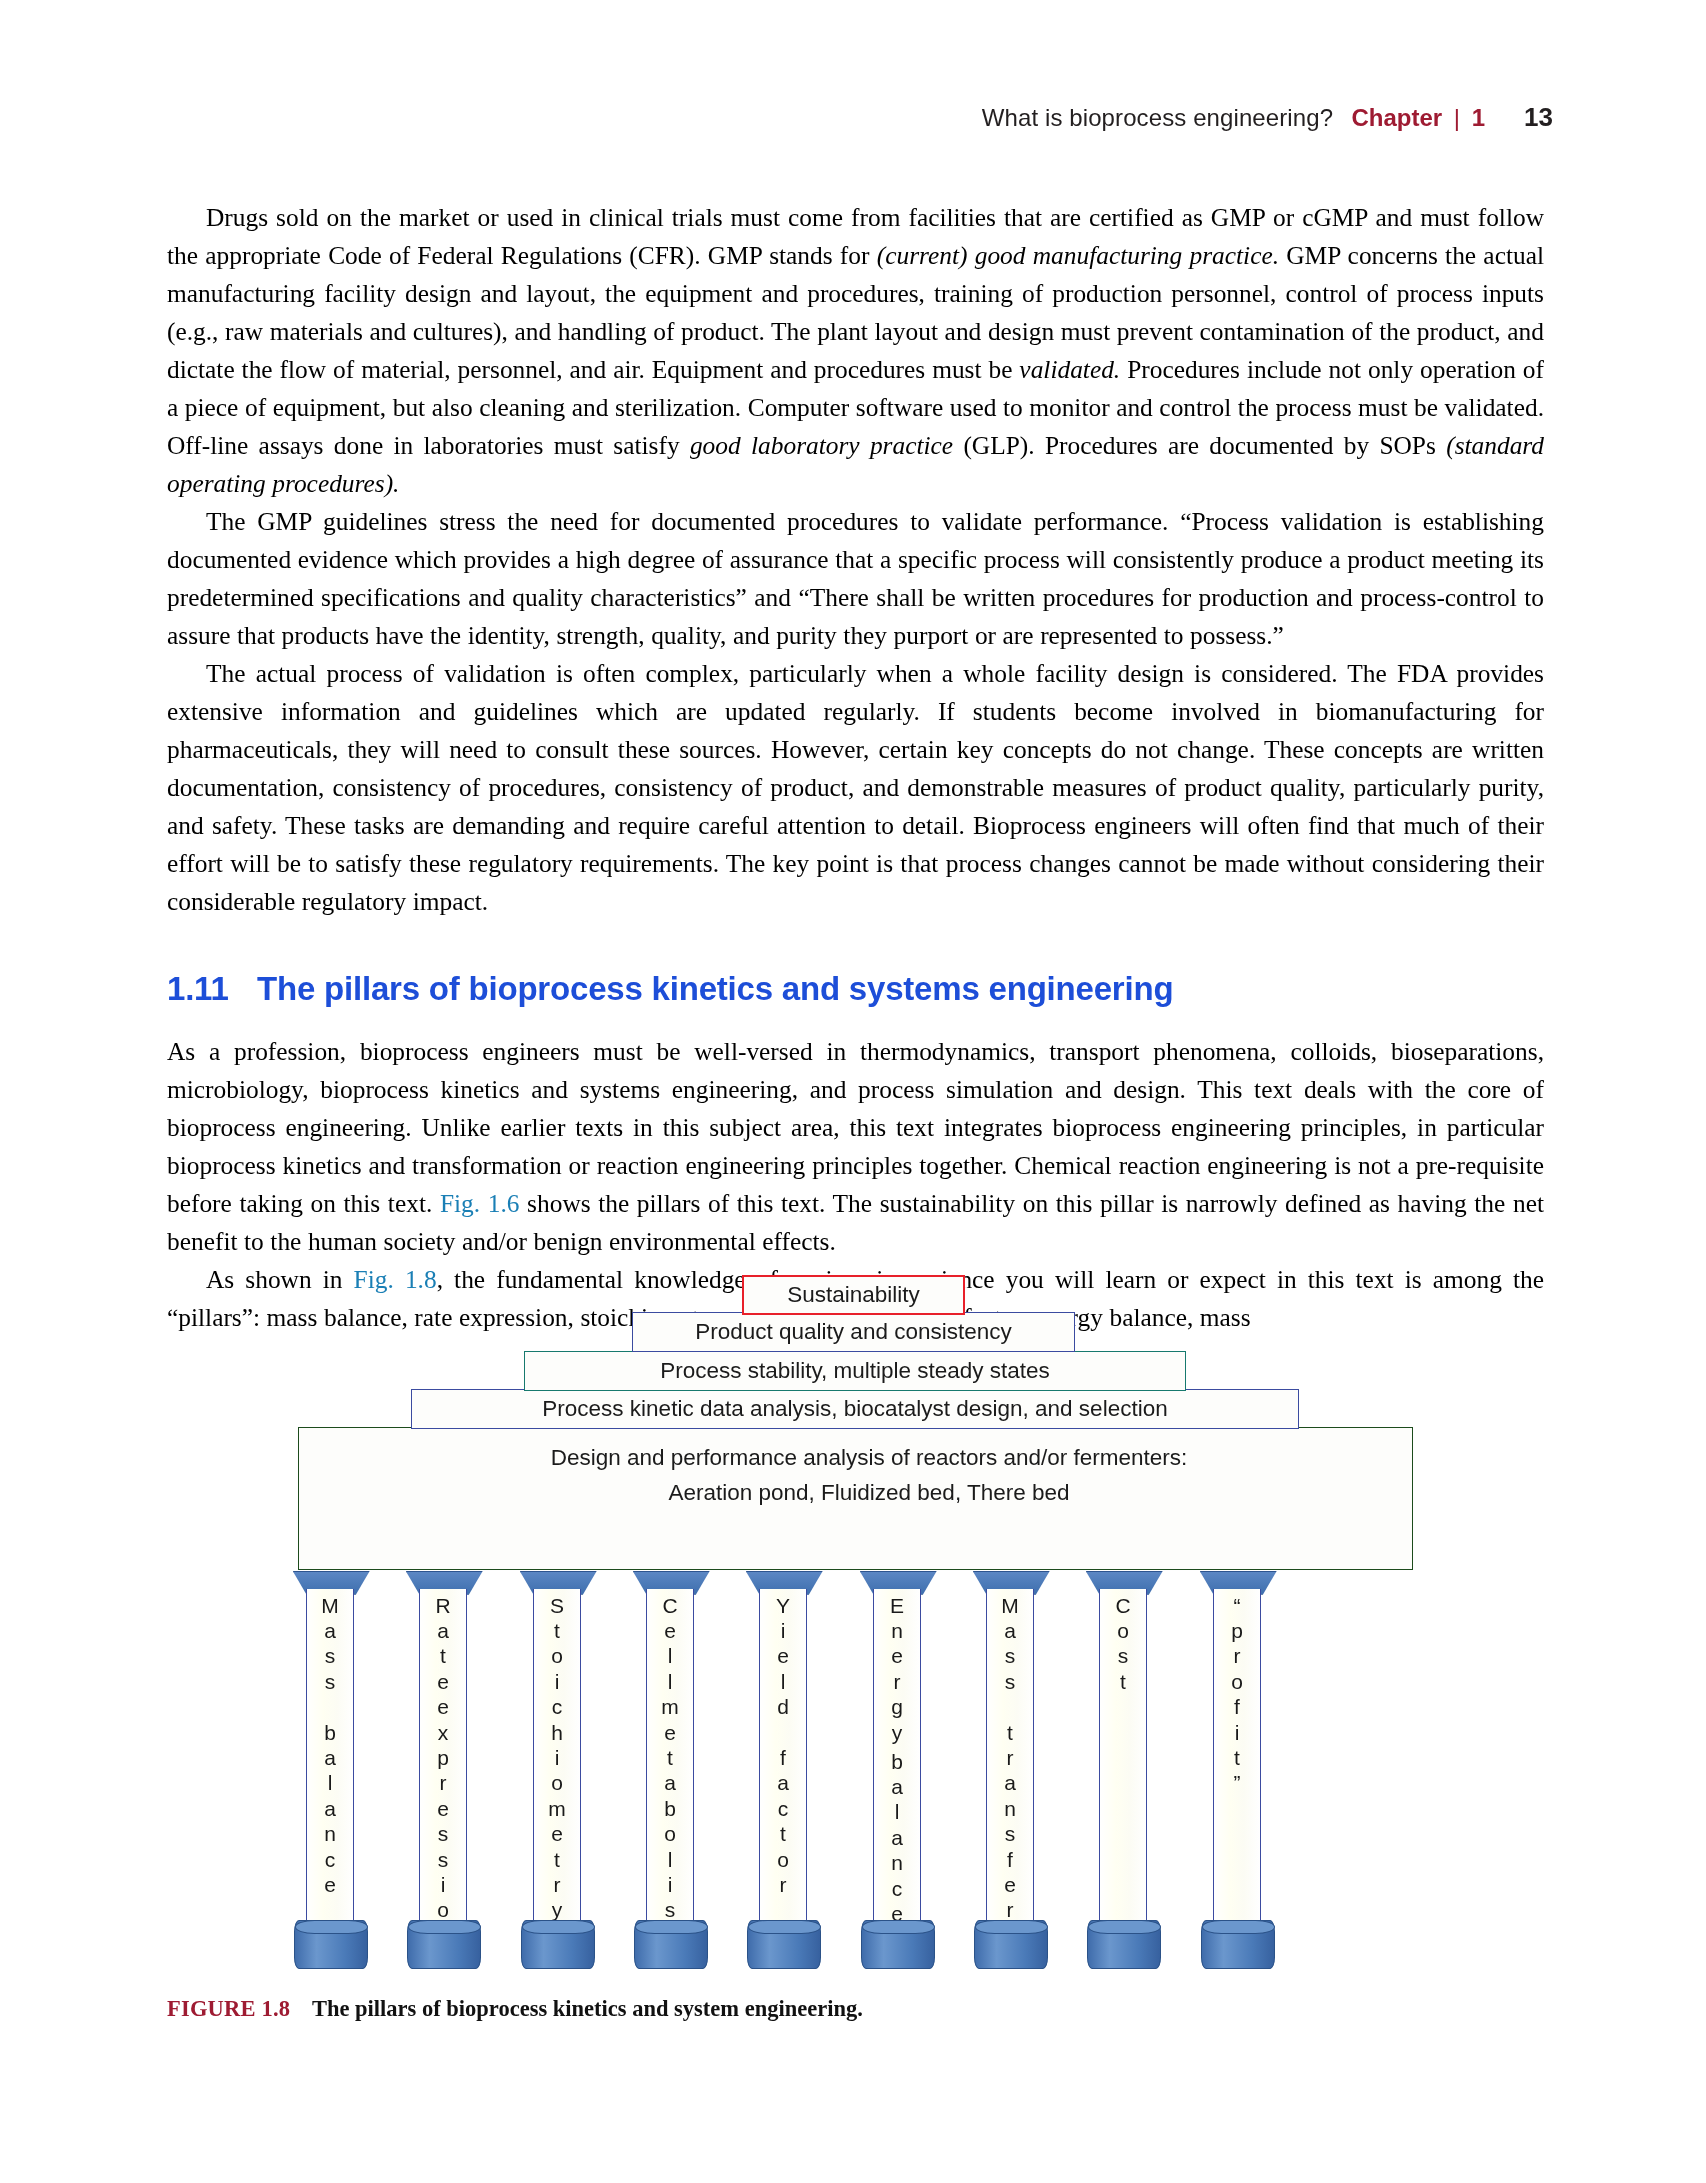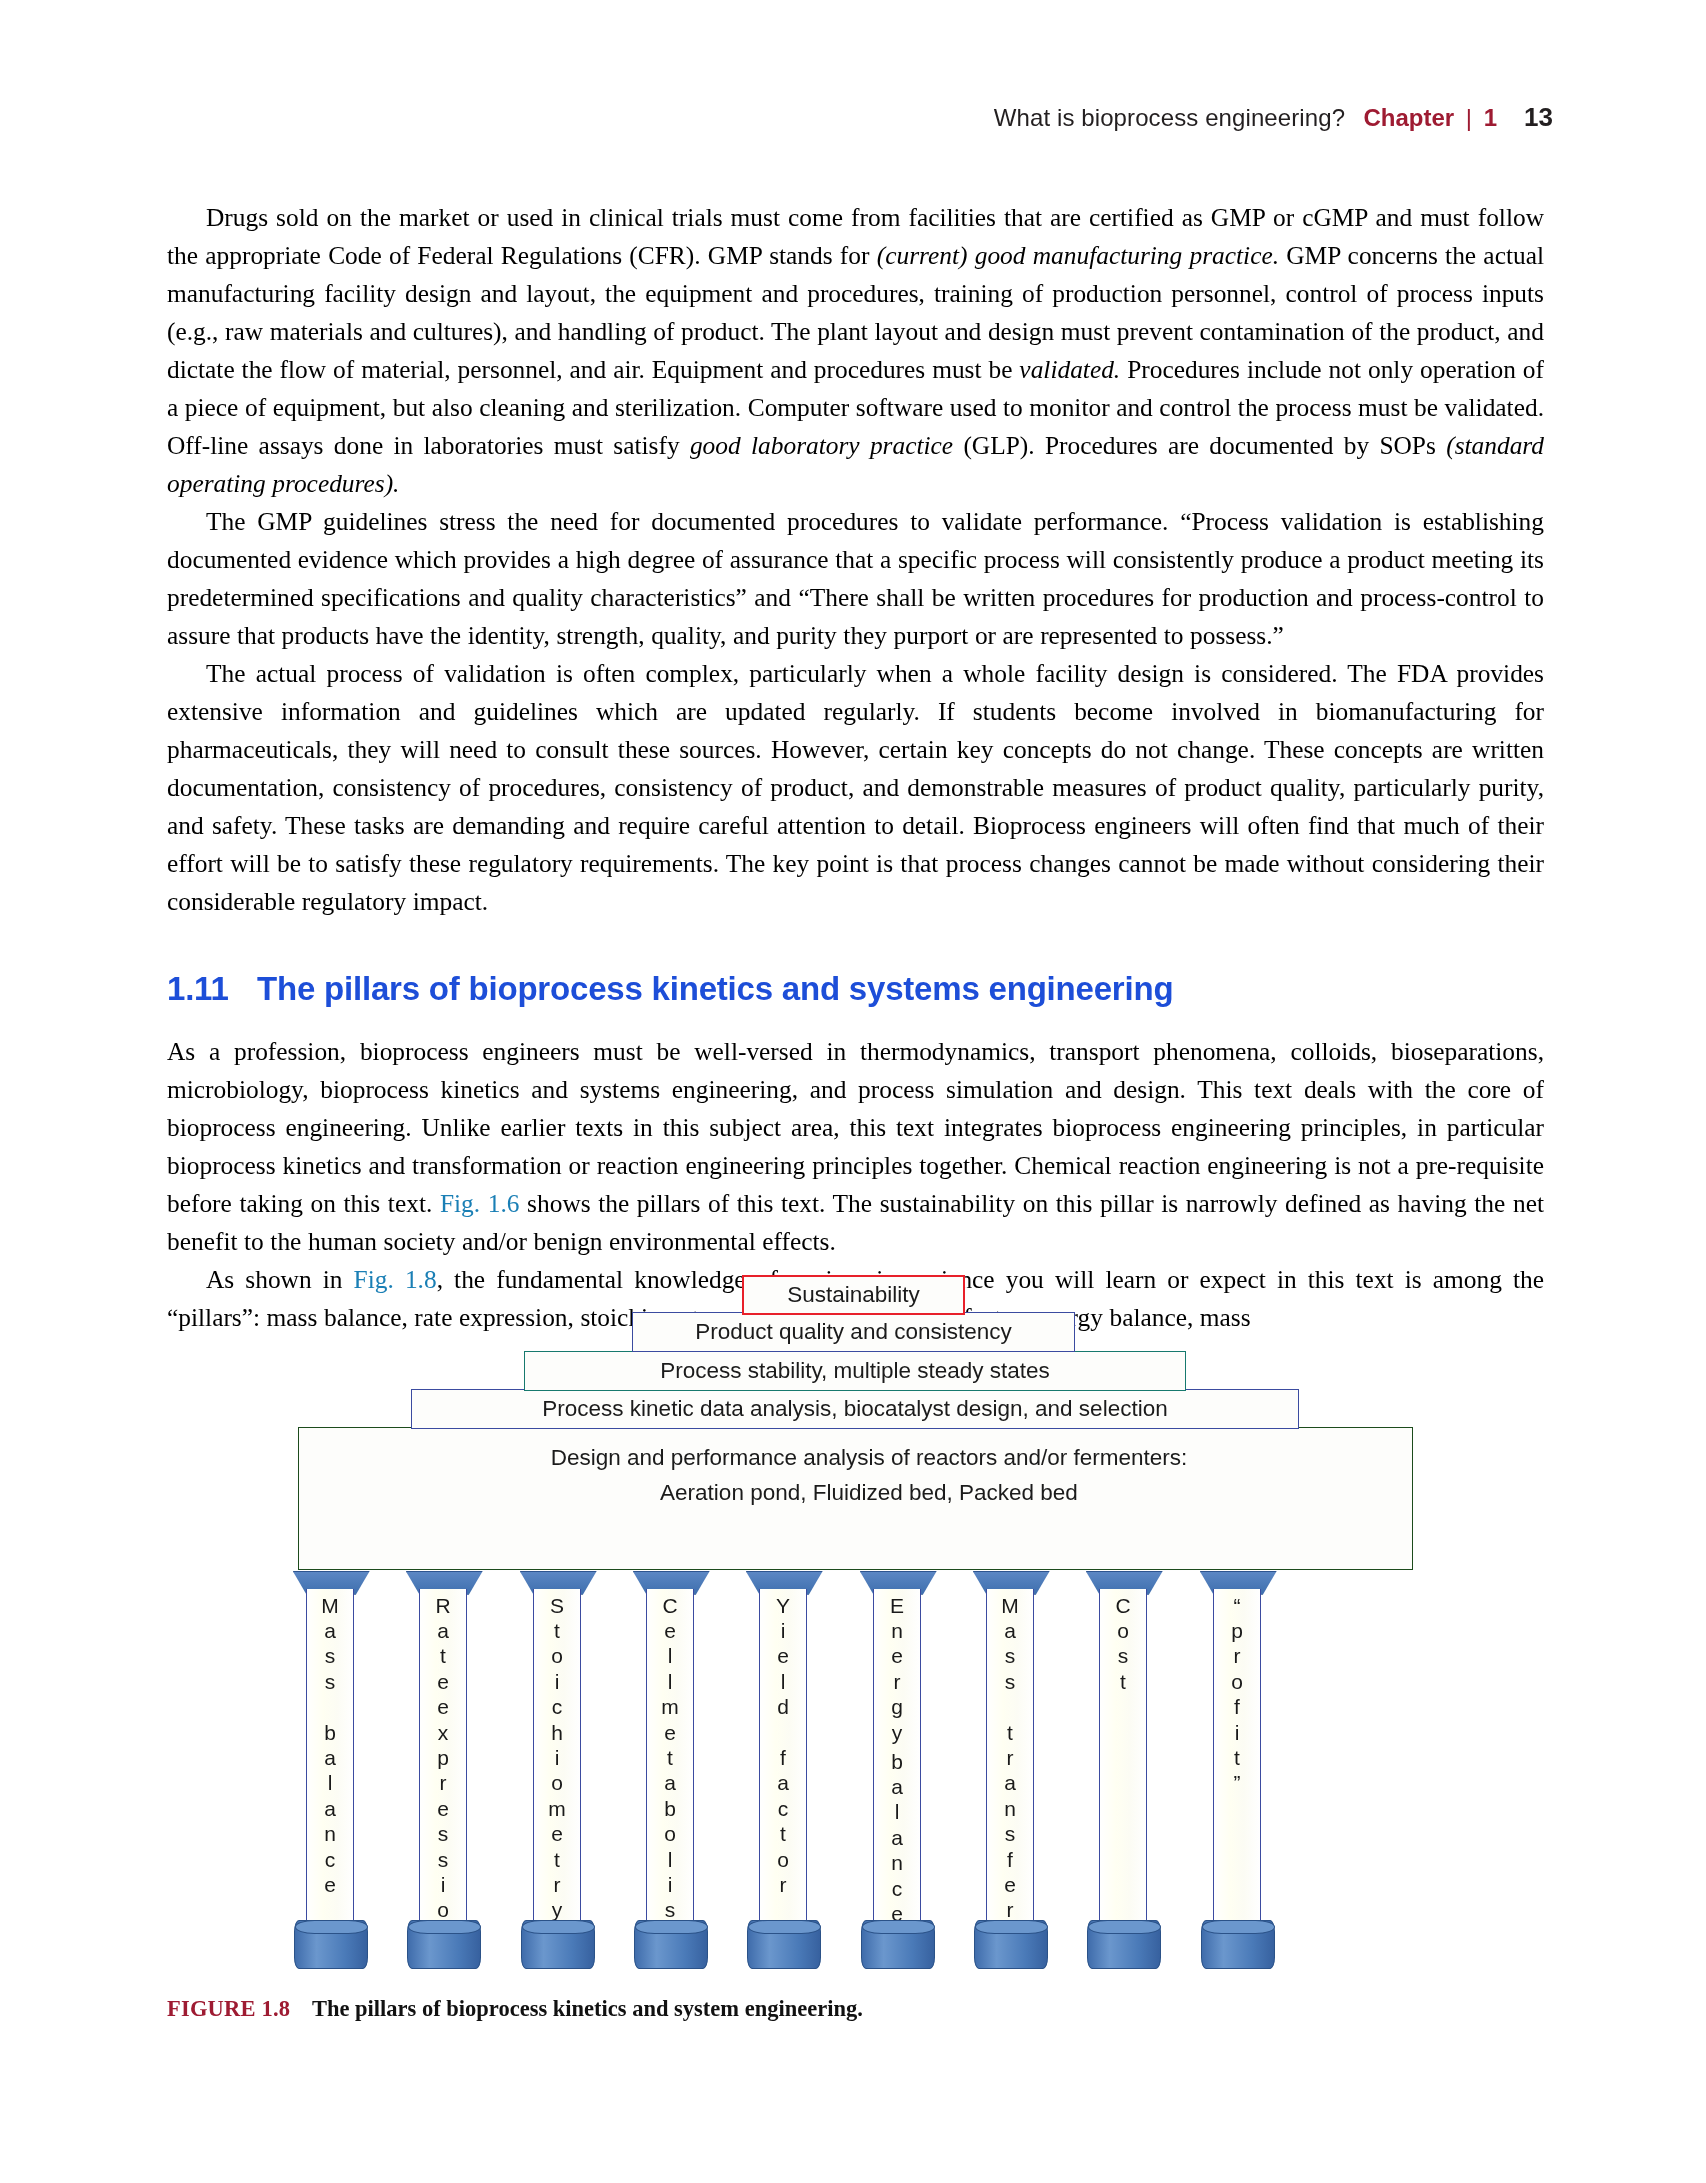--- a/index.html
+++ b/index.html
@@ -51,21 +51,21 @@
     font-family: "Liberation Sans", sans-serif;
     font-weight: bold;
     font-size: 24px;
     color: #9e1b32;
   }
   .rh-pagenum {
     font-family: "Liberation Sans", sans-serif;
     font-weight: bold;
     font-size: 26px;
     color: #231f20;
-    margin-left: 27px;
+    margin-left: 39px;
   }
 
   
   .column {
     position: absolute;
     left: 167px;
     top: 198px;
     width: 1377px;
   }
   p.body {
@@ -286,21 +286,21 @@
       <span>Product quality and consistency</span>
     </div>
     <div class="tier tier-3">
       <span>Process stability, multiple steady states</span>
     </div>
     <div class="tier tier-4">
       <span>Process kinetic data analysis, biocatalyst design, and selection</span>
     </div>
     <div class="tier tier-5">
       <div class="line">Design and performance analysis of reactors and/or fermenters:</div>
-      <div class="line">Aeration pond, Fluidized bed, Packed bed</div>
+      <div class="line">Aeration pond, Fluidized bed, There bed</div>
     </div>
   </div>
 
   <div class="pillars" id="pillars">
       <div class="pillar" style="left: 139px;">
         <div class="cap"></div>
         <div class="shaft">
           <div class="ch">M</div>
           <div class="ch">a</div>
           <div class="ch">s</div>

